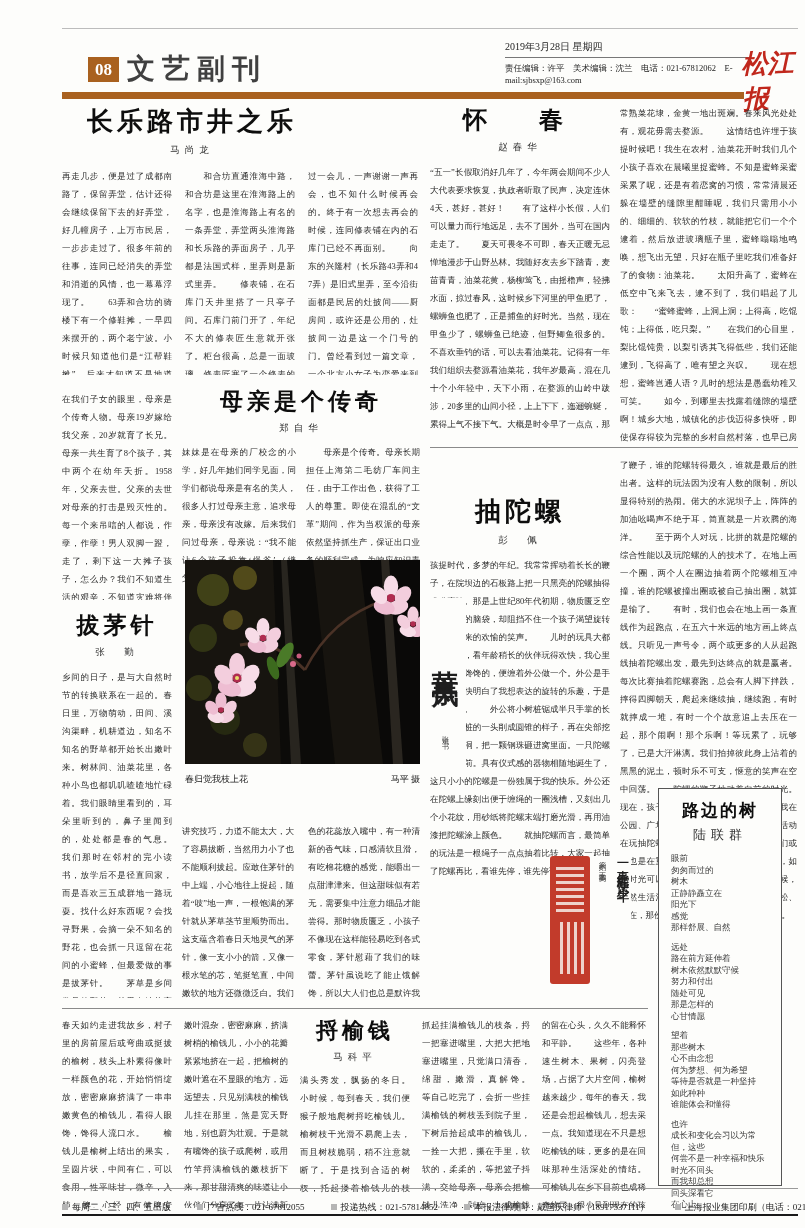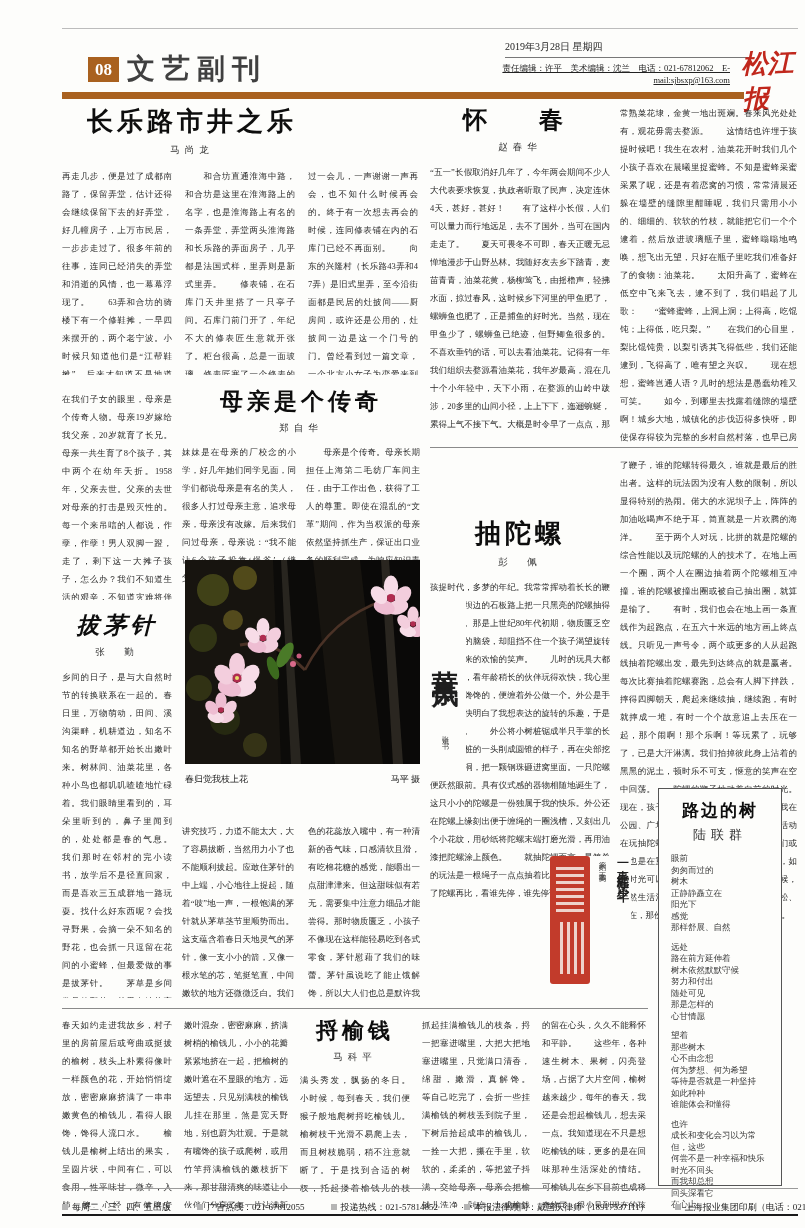--- a/index.html
+++ b/index.html
@@ -45,21 +45,21 @@
 <div id="page">
 
   <div class="rule" style="left:62px;top:28px;width:736px;background:#bcbcbc;"></div>
 
   <div class="abs" style="left:88px;top:50px;display:flex;align-items:center;">
     <div id="pgno">08</div>
     <div id="section" style="margin-left:8px;">文艺副刊</div>
   </div>
   <div class="abs hmeta" style="left:505px;top:40px;width:245px;text-align:left;font-size:10px;">2019年3月28日  星期四</div>
   <div class="rule" style="left:505px;top:57px;width:245px;background:#777;"></div>
-  <div class="abs hmeta" style="left:485px;top:63px;width:245px;text-align:right;text-decoration:underline;">责任编辑：许平　美术编辑：沈兰　电话：021-67812062　E-mail:sjbsxp@163.com</div>
+  <div class="abs hmeta" style="left:505px;top:63px;width:245px;">责任编辑：许平　美术编辑：沈兰　电话：021-67812062　E-mail:sjbsxp@163.com</div>
   <div class="abs" id="logo" style="left:742px;top:46px;width:62px;">松江报</div>
   <div class="abs" id="brownbar" style="left:62px;top:92px;width:682px;"></div>
 
   <div class="abs" style="left:62px;top:104px;width:358px;">
     <div class="atitle" style="font-size:26px;width:260px;">长乐路市井之乐</div>
     <div class="aauthor" style="width:260px;">马尚龙</div>
     <div class="cols" style="margin-top:10px;gap:13px;">
       <div class="btext" style="width:110px;height:208px;">再走几步，便是过了成都南路了，保留弄堂，估计还得会继续保留下去的好弄堂，好几幢房子，上万市民居，一步步走过了。很多年前的往事，连同已经消失的弄堂和消逝的风情，也一幕幕浮现了。　　63弄和合坊的骑楼下有一个修鞋摊，一早四来摆开的，两个老宁波。小时候只知道他们是“江帮鞋摊”，后来才知道不是地道——宁波鞋化来的鞋摊，生活与口气，作派上刨粉、剪刀、直尺、布角熨斗，有条有理地摆着；一条皮帽生头师上，一副老光眼镜架在鼻孔上，做生活看眼镜，看人用眼睛。</div>
       <div class="btext" style="width:110px;height:208px;">　　和合坊直通淮海中路，和合坊是这里在淮海路上的名字，也是淮海路上有名的一条弄堂，弄堂两头淮海路和长乐路的弄面房子，几乎都是法国式样，里弄则是新式里弄。　　修表铺，在石库门天井里搭了一只亭子间。石库门前门开了，年纪不大的修表匠生意就开张了。柜台很高，总是一面玻璃，修表匠塞了一个修表的单眼镜，客人透过玻璃柜台看他的“手脚”。我偶尔会去配一粒手表电池，和修表匠互相匆匆一笑。他问修表，我说配电池。他接过手表，低头打开表盖，没有什么要多说的。</div>
       <div class="btext" style="width:110px;height:208px;">过一会儿，一声谢谢一声再会，也不知什么时候再会的。终于有一次想去再会的时候，连同修表铺在内的石库门已经不再面别。　　向东的兴隆村（长乐路43弄和47弄）是旧式里弄，至今沿街面都是民居的灶披间——厨房间，或许还是公用的，灶披间一边是这一个门号的门。曾经看到过一篇文章，一个北方小女子为恋爱来到了这里，她会记着灶披间楼梯拐角和窗台上的空牛奶瓶，叫着男友的名字。男友的声音从前楼穿过公用灶间，飘到窗外的长乐路，而后男友推门出来。　　再向东，长乐路39号，从小知道这里是淮海地段医院。有关它们的记忆深藏在今日的延中绿地之下。</div>
@@ -83,21 +83,21 @@
       <div class="aauthor">郑自华</div>
       <div class="cols" style="margin-top:8px;gap:10px;">
         <div class="btext" style="width:114px;height:142px;">妹妹是在母亲的厂校念的小学，好几年她们同学见面，同学们都说母亲是有名的美人，很多人打过母亲主意，追求母亲，母亲没有改嫁。后来我们问过母亲，母亲说：“我不能让6个孩子投靠‘爆爷’（继父）。”为了维持生计，家里值钱的都卖了，令人惊奇的是，我们子女竟然没有一个人落下什么病根。老四1967年5月27日在黄浦江溺水而亡，年仅17岁。我们做子女的都有过不易，都知道为人父母的艰难，更知道母亲为了这个家付出了多大的努力！</div>
         <div class="btext" style="width:114px;height:142px;">　　母亲是个传奇。母亲长期担任上海第二毛纺厂车间主任，由于工作出色，获得了工人的尊重。即使在混乱的“文革”期间，作为当权派的母亲依然坚持抓生产，保证出口业务的顺利完成。为响应知识青年上山下乡的号召，母亲含泪将自己的子女一个一个送到了农村，送到了边疆城市。所有的困难都是她一个人扛。母亲背得出每个子女家的电话号码，在电话中经常敲木鱼：“在单位里不管做什么工作，千万不要做有辱门风的事情。”2018年，母亲以97岁高龄走完了她传奇的一生，母亲的传奇永远激励着我们做子女的情怀。</div>
       </div>
     </div>
   </div>
 
   <div class="abs cols" style="left:430px;top:456px;width:368px;gap:10px;">
     <div style="width:180px;">
-      <div class="atitle" style="font-size:26px;margin-top:60px;">抽陀螺</div>
+      <div class="atitle" style="font-size:26px;margin-top:38px;">抽陀螺</div>
       <div class="aauthor">彭　佩</div>
       <div class="btext" style="width:180px;height:412px;margin-top:9px;">孩提时代，多梦的年纪。我常常挥动着长长的鞭子，在院坝边的石板路上把一只黑亮的陀螺抽得叭叭直响。那是上世纪80年代初期，物质匮乏空虚着我们的脑袋，却阻挡不住一个孩子渴望旋转的陀螺带来的欢愉的笑声。　　儿时的玩具大都是自制的，看年龄稍长的伙伴玩得欢快，我心里也痒痒、馋馋的，便缠着外公做一个。外公是手艺人，很快明白了我想表达的旋转的乐趣，于是欣然应允。　　外公将小树桩锯成半只手掌的长度，将木桩的一头削成圆锥的样子，再在尖部挖出一个小洞，把一颗钢珠砸进窝里面。一只陀螺便跃然眼前。具有仪式感的器物相随地诞生了，这只小小的陀螺是一份独属于我的快乐。外公还在陀螺上缘刻出便于缠绳的一圈浅槽，又刻出几个小花纹，用砂纸将陀螺末端打磨光滑，再用油漆把陀螺涂上颜色。　　就抽陀螺而言，最简单的玩法是一根绳子一点点抽着比转，大家一起抽了陀螺再比，看谁先停，谁先停谁就输</div>
     </div>
     <div class="btext" style="width:177px;height:548px;">了鞭子，谁的陀螺转得最久，谁就是最后的胜出者。这样的玩法因为没有人数的限制，所以显得特别的热闹。偌大的水泥坝子上，阵阵的加油吆喝声不绝于耳，简直就是一片欢腾的海洋。　　至于两个人对玩，比拼的就是陀螺的综合性能以及玩陀螺的人的技术了。在地上画一个圈，两个人在圈边抽着两个陀螺相互冲撞，谁的陀螺被撞出圈或被自己抽出圈，就算是输了。　　有时，我们也会在地上画一条直线作为起跑点，在五六十米远的地方画上终点线。只听见一声号令，两个或更多的人从起跑线抽着陀螺出发，最先到达终点的就是赢者。每次比赛抽着陀螺赛跑，总会有人脚下拌跌，摔得四脚朝天，爬起来继续抽，继续跑，有时就摔成一堆，有时一个个故意追上去压在一起，那个闹啊！那个乐啊！等玩累了，玩够了，已是大汗淋漓。我们拍掉彼此身上沾着的黑黑的泥土，顿时乐不可支，惬意的笑声在空中回荡。　　陀螺的鞭子抽动着向前的时光。现在，孩子们很少有玩陀螺的了。有时，我在公园、广场还会看到有的老年人作为健身活动在玩抽陀螺，莫名的亲切感油然而生，他们或许也是在重拾童年的记忆吧！有时我在想，如果时光可以倒流的话，我宁愿回到那个时候，虽然生活清苦了点，但那份快乐、那份轻松、自在，那份洒脱、乐呵，现在是体会不到了。</div>
   </div>
 
   <div class="abs" style="left:185px;top:560px;width:235px;">
     <svg width="235" height="204">
       <rect width="235" height="204" fill="#17140f"></rect>
       <g opacity="0.75">
@@ -169,21 +169,21 @@
       <span>马平  摄</span>
     </div>
   </div>
 
   <div class="abs" id="callig" style="left:424px;top:598px;width:42px;height:178px;">
     <div class="vert big" style="height:120px;margin:0 auto;">華亭风</div>
     <div class="vert small" style="height:34px;margin:0 auto;">张斌 书</div>
   </div>
 
   <div class="abs" style="left:62px;top:610px;width:110px;">
-    <div class="atitle" style="font-size:23px;font-style:italic;">拔茅针</div>
+    <div class="atitle" style="font-size:23px;">拔茅针</div>
     <div class="aauthor">张　勤</div>
     <div class="btext" style="width:110px;height:330px;margin-top:9px;">乡间的日子，是与大自然时节的转换联系在一起的。春日里，万物萌动，田间、溪沟渠畔，机耕道边，知名不知名的野草都开始长出嫩叶来。树林间、油菜花里，各种小鸟也都叽叽喳喳地忙碌着。我们眼睛里看到的，耳朵里听到的，鼻子里闻到的，处处都是春的气息。　　我们那时在邻村的完小读书，放学后不是径直回家，而是喜欢三五成群地一路玩耍。找什么好东西呢？会找寻野果，会摘一朵不知名的野花，也会抓一只逗留在花间的小蜜蜂，但最爱做的事是拔茅针。　　茅草是乡间常见的野草，总爱在地势高的地方成片生长。它的叶子比其他的草细长，经得起踩踏。春天茅草返青，成熟后会长出白白的花穗来，迎风飘摇，灵秀可爱。今日枯黄的茅草经西风吹拂后，散落在荒沟边，我们小孩见了就会放火，把这些茅草烧去，称为烧茅柴。正所谓火烧不尽，春风吹又生，虽然表面的草被烧了，但地下的根依然深深扎在泥土里，有了春的气息，它就孜孜成长了。　　茅草在春天里长出来的嫩芯，就是我们寻觅的宝贝——茅针。在成片的茅草中，茅针并不难找，因为它不同于茅草的叶子，不是下垂的，而是一根根直立的，精神头十足。看到了这一丛丛立着的茅针，我们就兴奋地丢下书包，蹲在草丛里拔起茅针来。拔茅针看似简单，却也</div>
   </div>
   <div class="abs cols" style="left:182px;top:822px;gap:14px;">
     <div class="btext" style="width:112px;height:182px;">讲究技巧，力道不能太大，大了容易拔断，当然用力小了也不能顺利拔起。应敢住茅针的中上端，小心地往上提起，随着“吱”地一声，一根饱满的茅针就从茅草茎节里顺势而出。这支蕴含着春日天地灵气的茅针，像一支小小的箭，又像一根水笔的芯，笔挺笔直，中间嫩软的地方还微微泛白。我们尽情投入其中，拔了一支又一支，手里攥满了一把，又整齐地理好放入书包里。虽然茅针拔来是为了吃，但真正的快乐其实就在这拔起、收集的过程中，有满满的收获感。直到手里攥不下，书包里也放了许多茅针后，我们才尽兴而归。　　剥开茅针外面绿色的嫩叶，露出里面绒毛般泛着光泽的白色花蕊，这是茅草尚未开出的花穗，也是我们品尝的部分。此时春光尚早，是茅针最嫩的时候，将这些白</div>
     <div class="btext" style="width:112px;height:182px;">色的花蕊放入嘴中，有一种清新的香气味，口感清软且滑，有吃棉花糖的感觉，能嚼出一点甜津津来。但这甜味似有若无，需要集中注意力细品才能尝得。那时物质匮乏，小孩子不像现在这样能轻易吃到各式零食，茅针慰藉了我们的味蕾。茅针虽说吃了能止饿解馋，所以大人们也总是默许我们到田里拔茅针。在那阳光明媚、春意盎然的日子里，那一支支茅针既能让我们在野外解馋，还能强身健体，真是让我们在亲近大自然中找到了无穷乐趣。　　书包里除了书，还有茅针，让人满足。我们就这样一路走，一路品尝着它带来的春天的味道。虽然学校到家有三里多地的路要走，但感觉路不远，装满的书包也不重，一会儿就到家了。</div>
   </div>
 
   <div class="abs" style="left:550px;top:856px;display:flex;gap:7px;background:#fdfdfb;">
     <div id="sealrect"></div>

